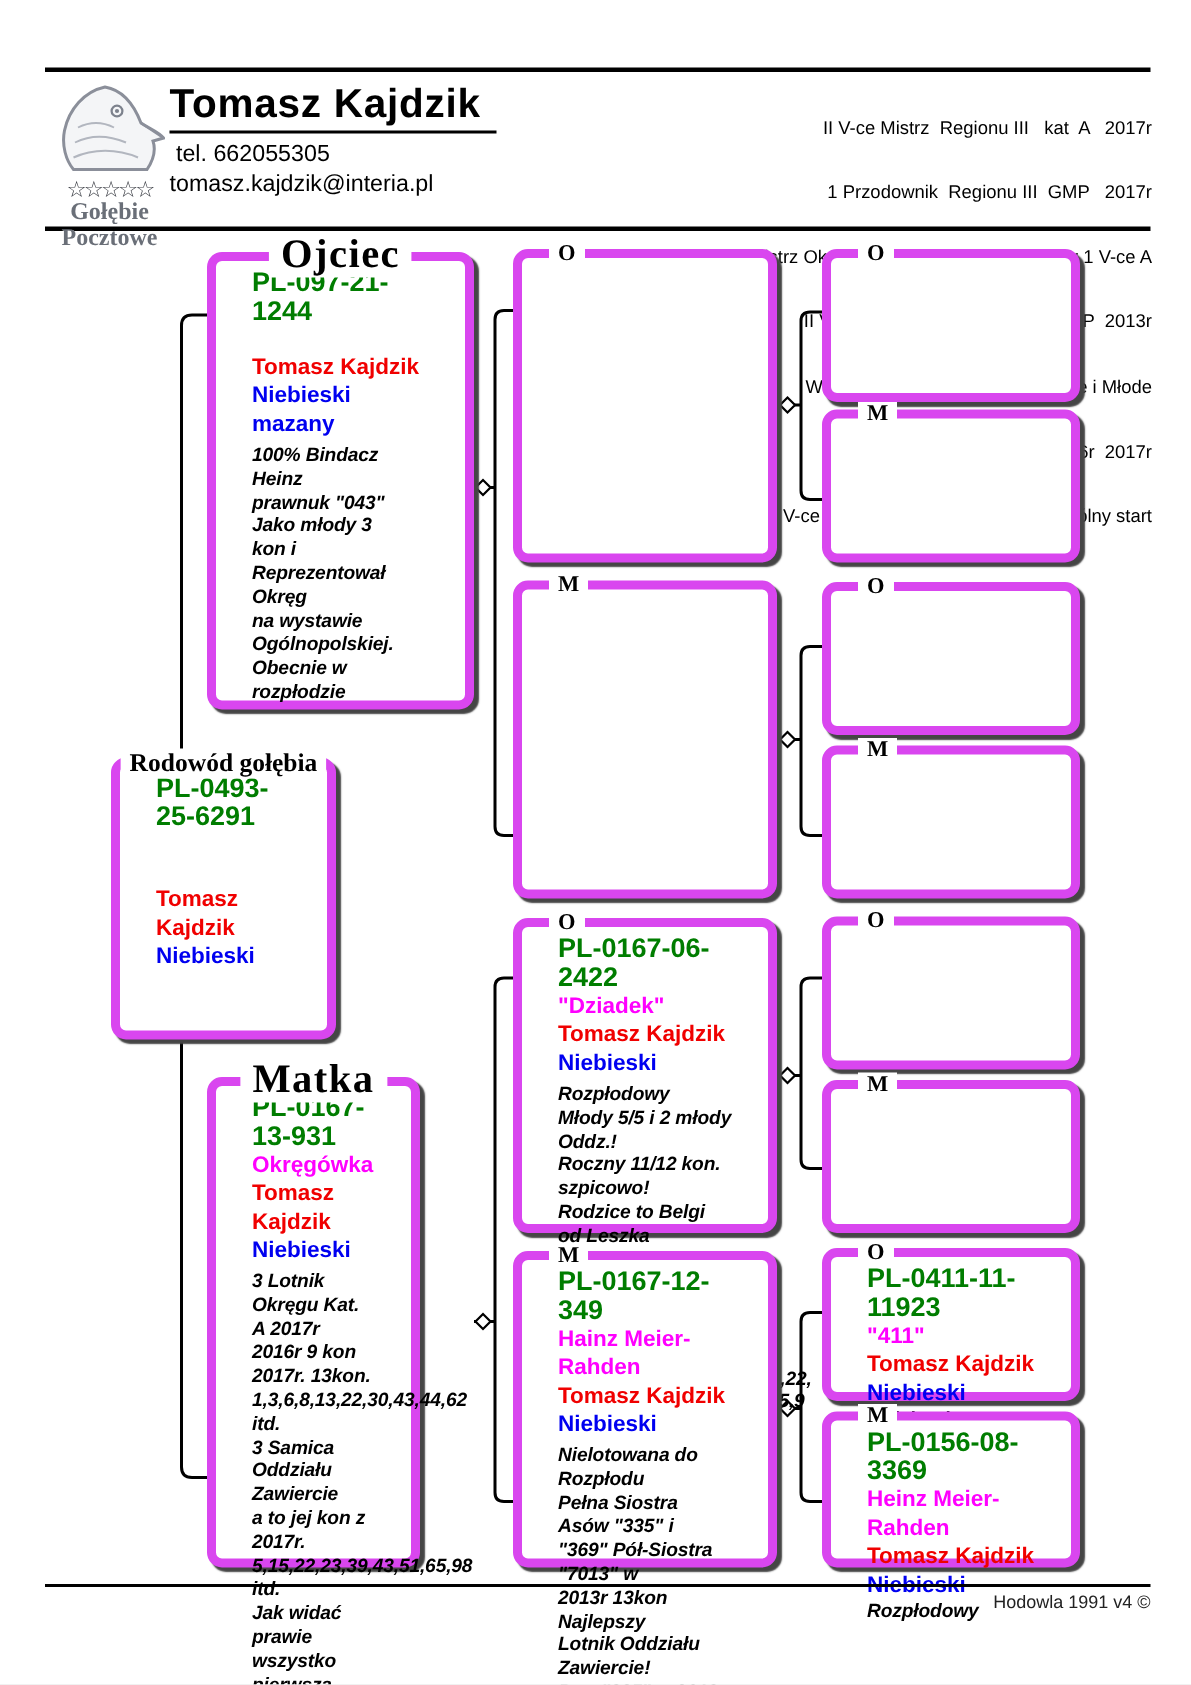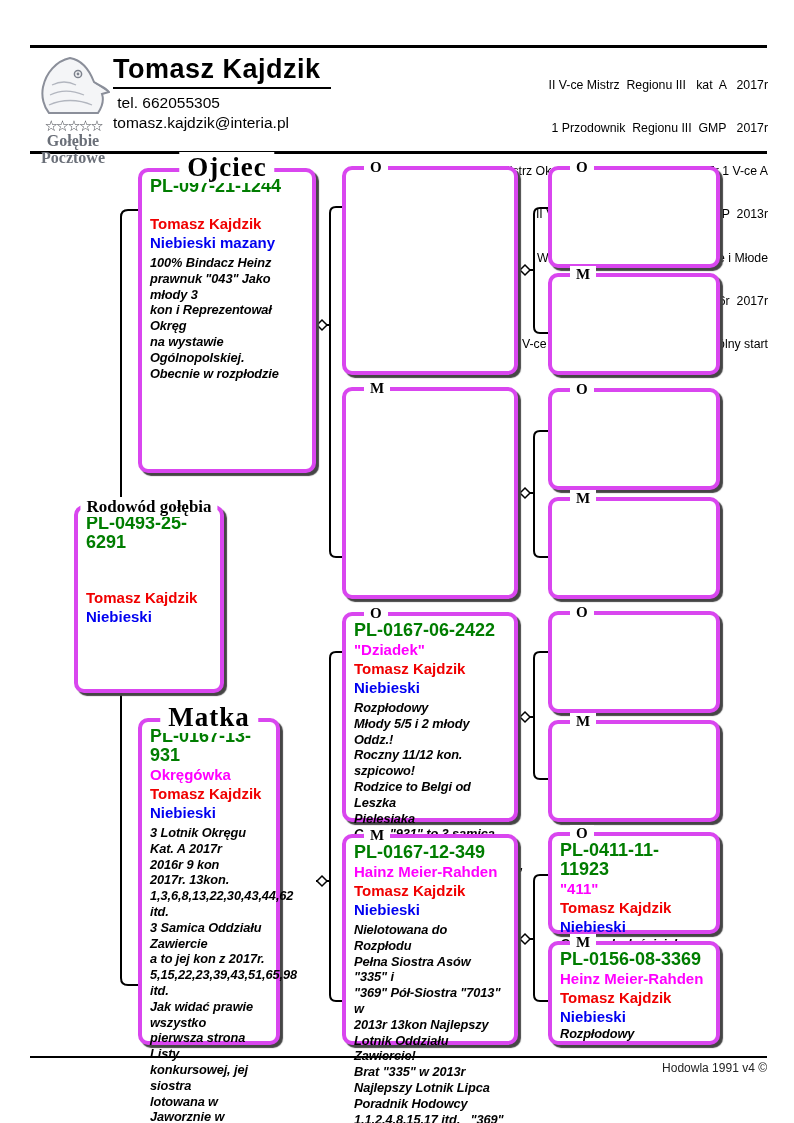--- a/index.html
+++ b/index.html
@@ -10,22 +10,22 @@
   .logo{position:absolute;left:33px;top:55px;width:80px;text-align:center;}
   .logo .stars{font-size:15px;letter-spacing:-2px;color:#3c3f46;line-height:13px;}
   .logo .lt{font-family:"Liberation Serif",serif;font-weight:bold;font-size:16px;color:#6a6f78;
             line-height:17px;text-shadow:1px 1px 0 #fff;}
   .owner-block{position:absolute;left:113px;top:54px;}
   .owner-name{font-size:27px;font-weight:bold;letter-spacing:.5px;display:inline-block;
               border-bottom:2px solid #000;padding:0 10px 2px 0;margin-bottom:4px;}
   .owner-line{font-size:15.5px;line-height:20px;white-space:pre;}
   .ach{position:absolute;right:26px;top:49px;text-align:right;font-size:12.3px;line-height:14.4px;white-space:pre;}
   
-  .pbox{position:absolute;background:#fff;border:4px solid #d946ef;border-radius:10px;
-        box-shadow:3px 3px 1px #454545;padding:5px 8px;box-sizing:border-box;}
+  .pbox{position:absolute;background:#fff;border:6px solid #d946ef;border-radius:10px;
+        box-shadow:3px 3px 1px #454545;padding:5px 24px;box-sizing:border-box;}
   .ptitle,.plabel{position:absolute;background:#fff;white-space:nowrap;
         font-family:"Liberation Serif",serif;font-weight:bold;}
   .ptitle.big{top:-20px;left:50%;transform:translateX(-50%);font-size:27px;letter-spacing:1px;padding:0 8px;}
   .ptitle.mid{top:-12px;left:50%;transform:translateX(-50%);font-size:17px;padding:0 6px;}
   .plabel{top:-11px;left:18px;font-size:15px;padding:0 6px;}
   .ring{color:#007d00;font-weight:bold;font-size:18px;line-height:19px;}
   .nick{color:#ff00ff;font-weight:bold;font-size:15px;line-height:19px;}
   .pown{color:#f00000;font-weight:bold;font-size:15px;line-height:19px;}
   .pcol{color:#0000f0;font-weight:bold;font-size:15px;line-height:19px;}
   .desc{font-weight:bold;font-style:italic;font-size:12.8px;line-height:15.8px;

